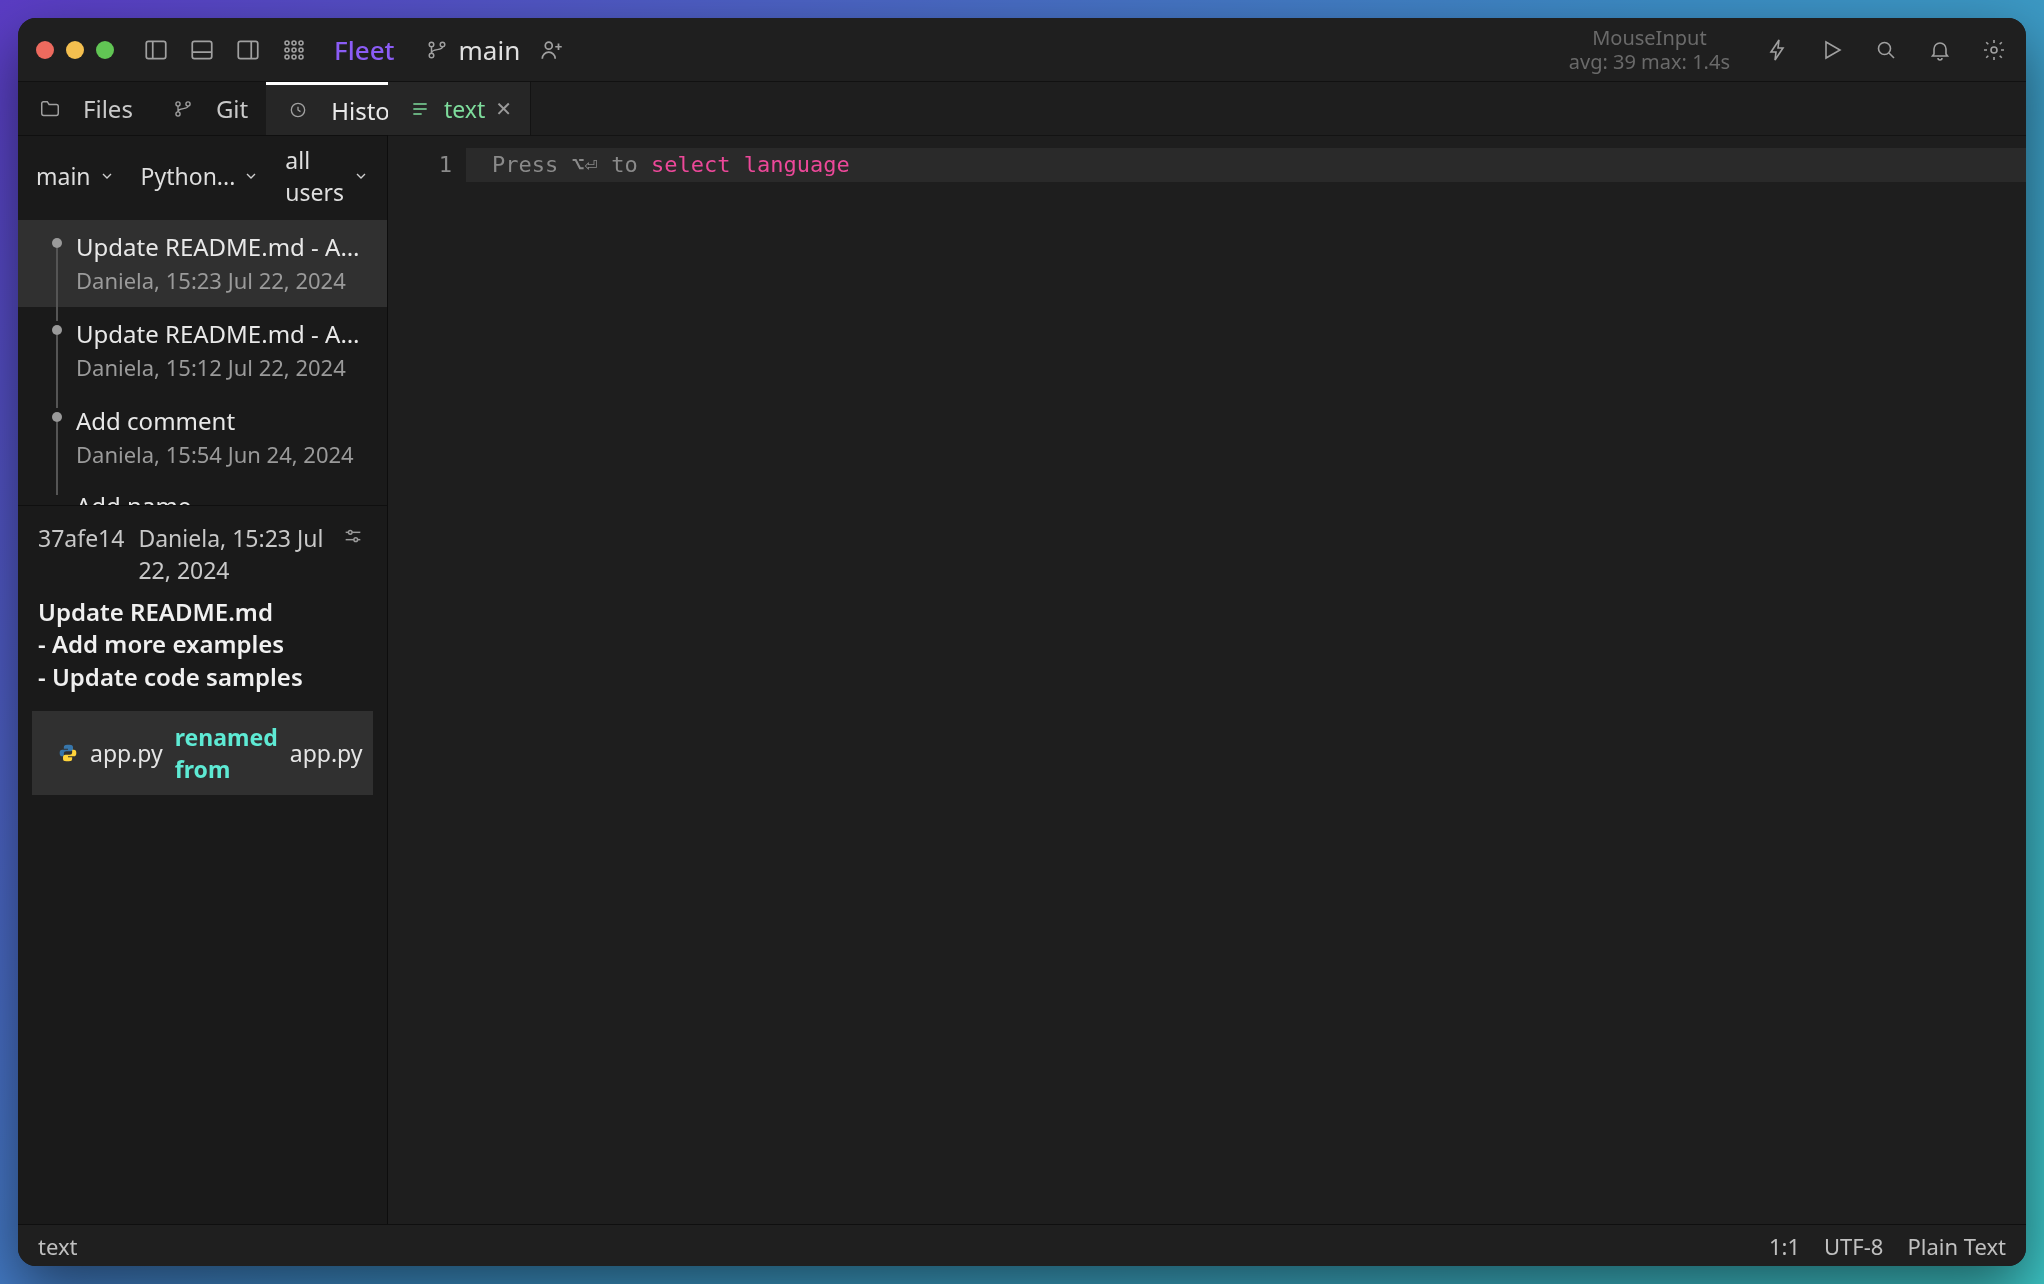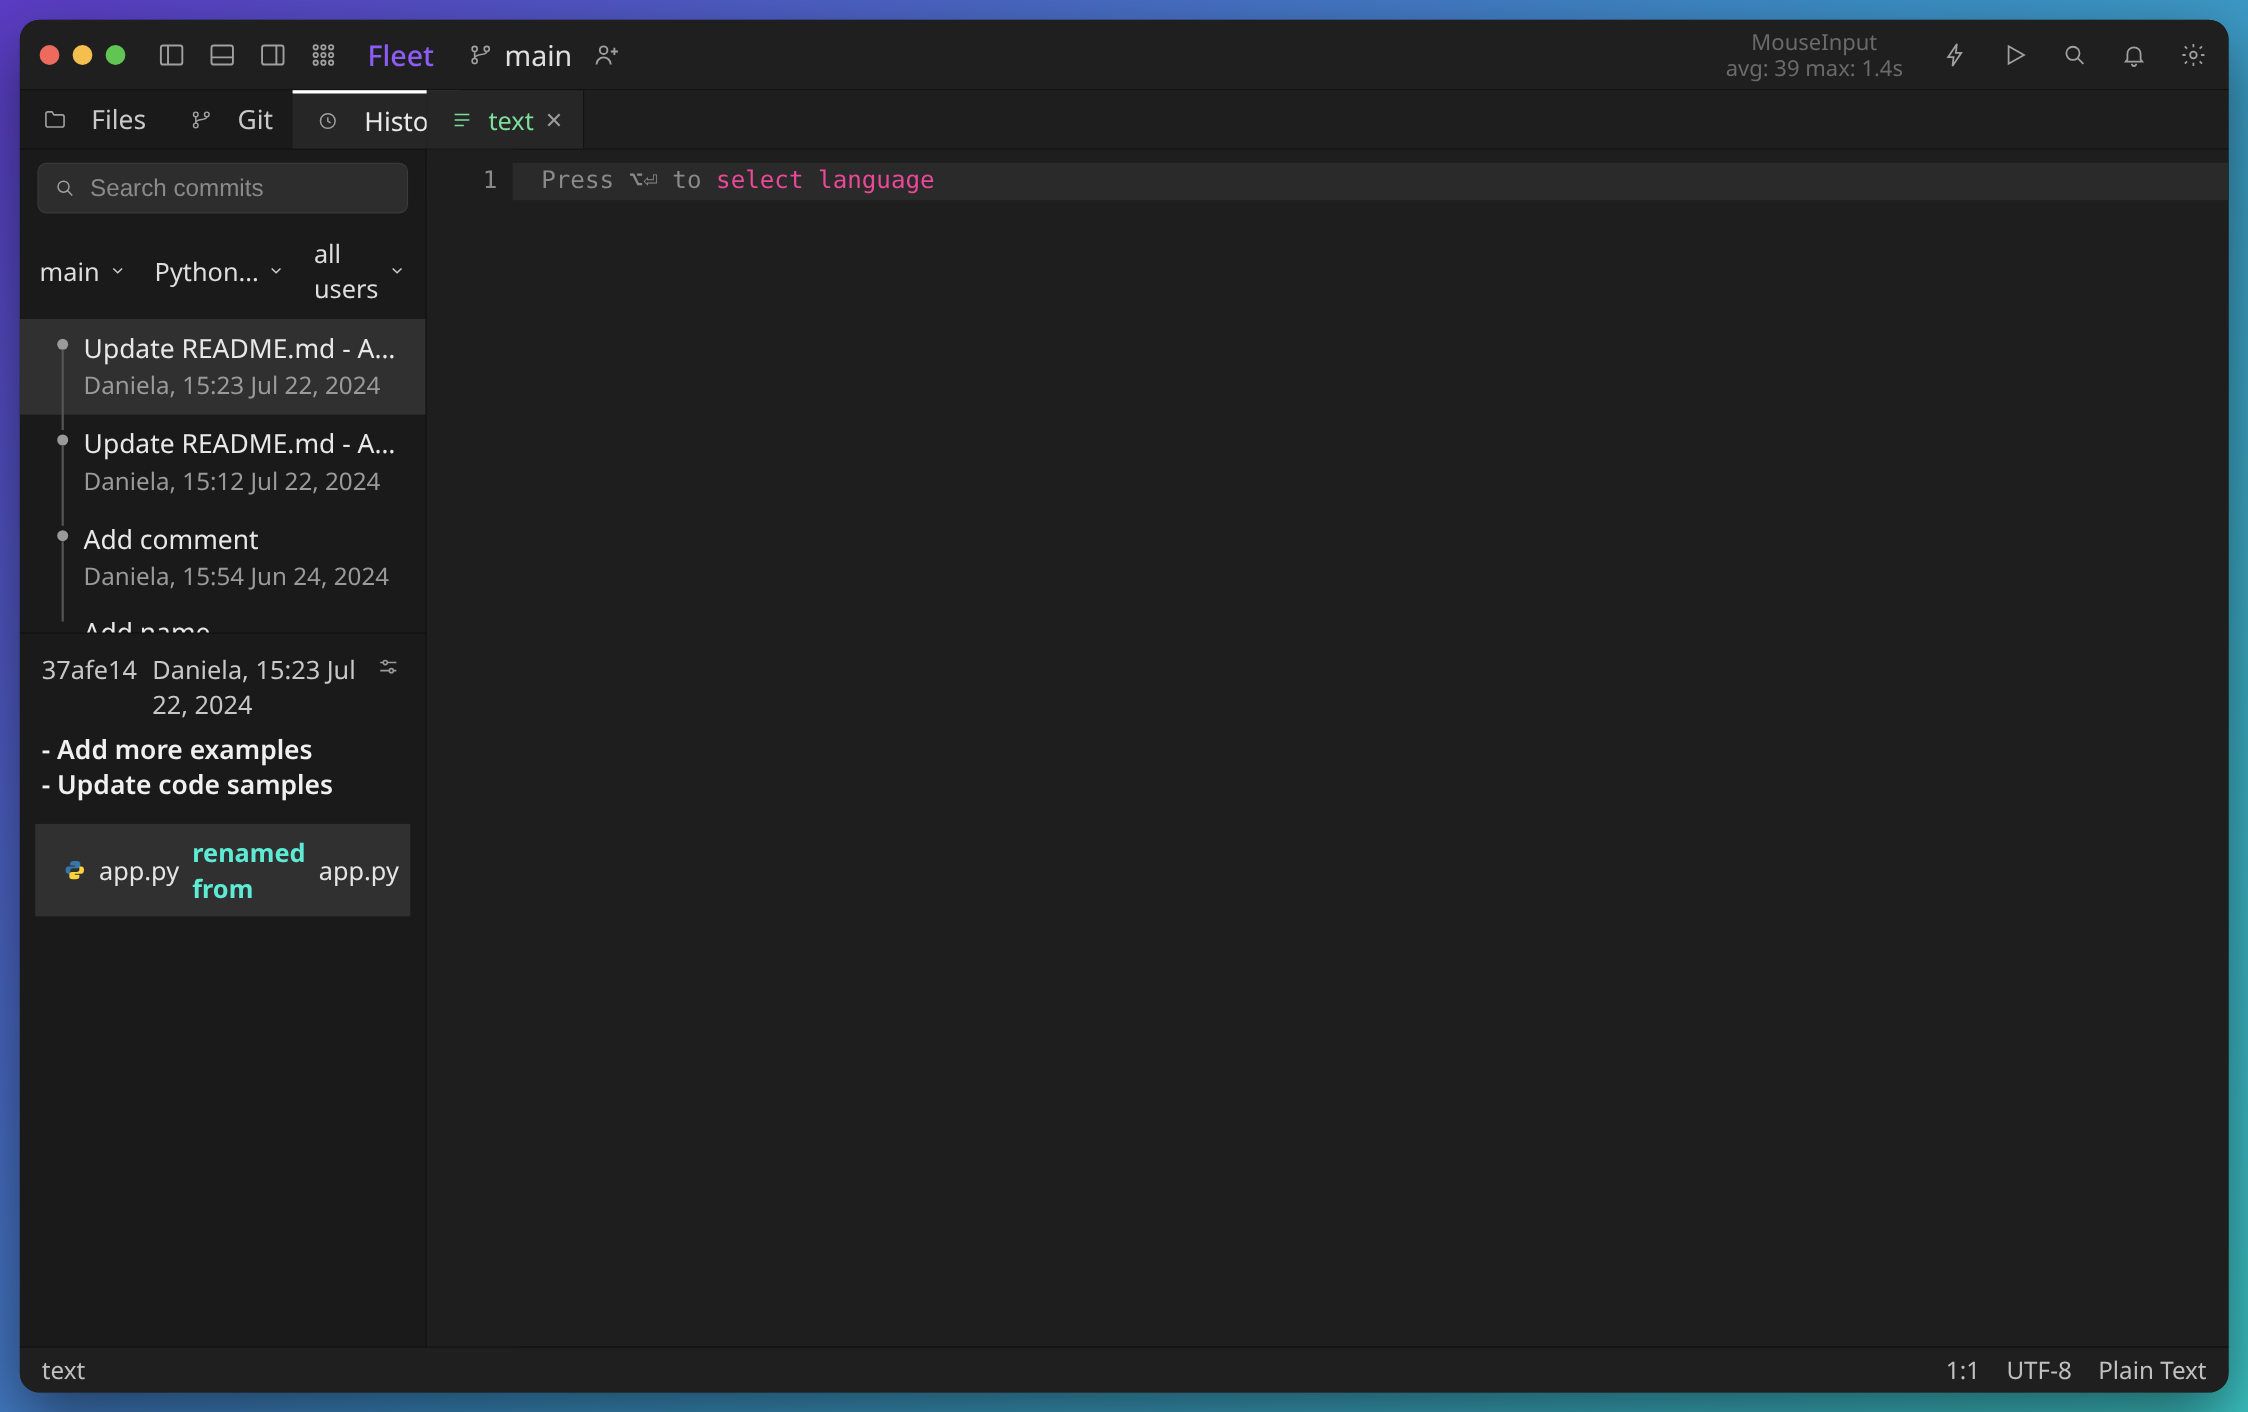--- a/index.html
+++ b/index.html
@@ -257,31 +257,20 @@
             <svg width="20" height="20" viewBox="0 0 24 24">
                 <circle cx="12" cy="12" r="8"></circle>
                 <path d="M12 8v4l3 2"></path>
               </svg>
           </span>
           <span>Histor</span>
         </div>
         <div class="add-tab">+</div>
       </div>
 
-      <div class="search-row">
-        <div class="search-box">
-          <span class="tb-icon">
-            <svg width="20" height="20" viewBox="0 0 24 24">
-                <circle cx="10.5" cy="10.5" r="6"></circle>
-                <line x1="20" y1="20" x2="15" y2="15"></line>
-              </svg>
-          </span>
-          <input type="text" placeholder="Search commits" style="">
-        </div>
-      </div>
 
       <div class="filters">
         <div class="filter">
           <span>main</span>
           <span class="chev">
             <svg width="16" height="16" viewBox="0 0 24 24" stroke="#cfcfcf" fill="none" stroke-width="2">
                 <path d="M6 9l6 6 6-6"></path>
               </svg>
           </span>
         </div>
@@ -332,20 +321,21 @@
           <span class="tb-icon settings-icn">
             <svg width="22" height="22" viewBox="0 0 24 24">
                 <line x1="4" y1="8" x2="20" y2="8"></line>
                 <line x1="4" y1="16" x2="20" y2="16"></line>
                 <circle cx="9" cy="8" r="2" fill="#1a1a1a"></circle>
                 <circle cx="15" cy="16" r="2" fill="#1a1a1a"></circle>
               </svg>
           </span>
         </div>
         <div class="detail-msg">
+          <div>Update README.md</div>
           <div>- Add more examples</div>
           <div>- Update code samples</div>
         </div>
         <div class="file-change">
           <span class="blue-dot"></span>
           <span>
             <svg class="py-icon" viewBox="0 0 24 24">
               <path fill="#3776ab" d="M11 2c-3 0-4 1-4 3v2h5v1H5c-2 0-3 1-3 4s1 4 3 4h2v-3c0-2 1-3 3-3h5c2 0 3-1 3-3V5c0-2-1-3-4-3h-3z"></path>
               <path fill="#ffd43b" d="M13 22c3 0 4-1 4-3v-2h-5v-1h7c2 0 3-1 3-4s-1-4-3-4h-2v3c0 2-1 3-3 3H9c-2 0-3 1-3 3v2c0 2 1 3 4 3h3z"></path>
             </svg>

